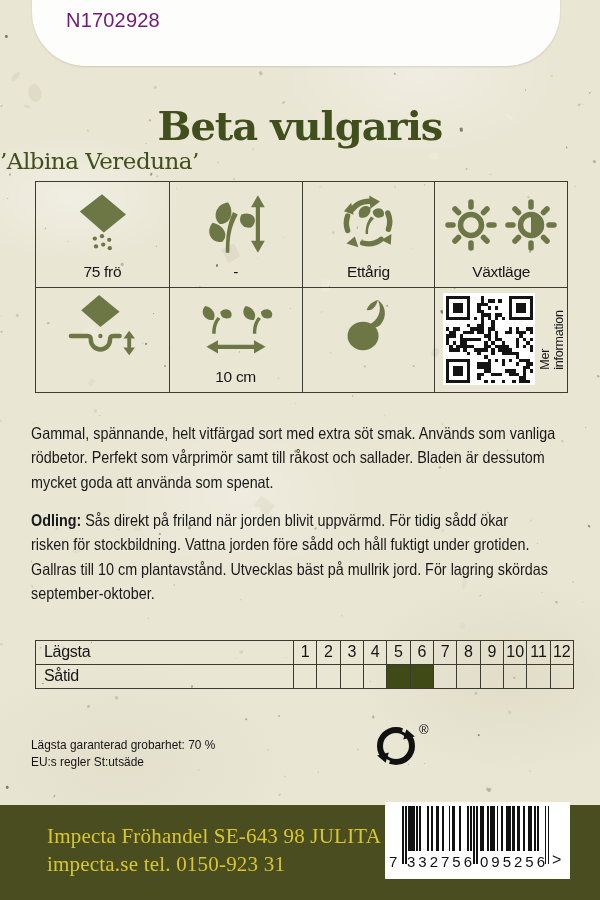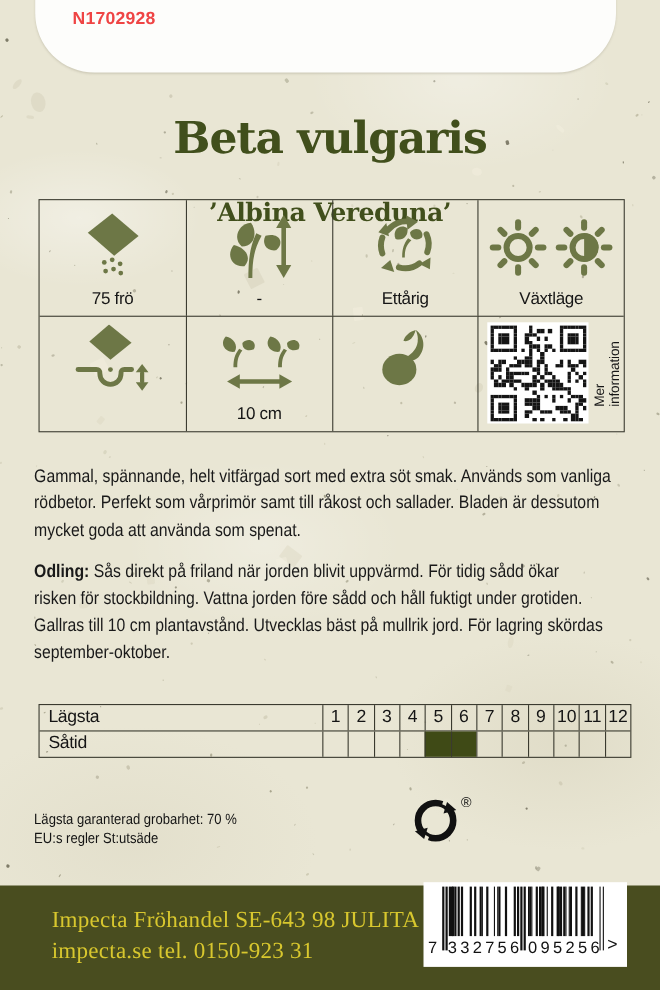--- a/index.html
+++ b/index.html
@@ -13,30 +13,30 @@
       radial-gradient(220px 140px at 85% 75%, rgba(208,203,178,.35), transparent 70%),
       radial-gradient(240px 150px at 20% 85%, rgba(213,208,185,.30), transparent 70%),
       #e9e6d4;
   }
   #speckles{position:absolute;inset:0;z-index:0;pointer-events:none;}
   
   .flap{
     position:absolute;left:32px;top:-8px;width:528px;height:74px;z-index:2;
     background:#fdfdfb;border-radius:0 0 54px 54px;box-shadow:0 1px 2px rgba(90,85,60,.18);
   }
-  .article-no{position:absolute;left:34px;top:17px;font-size:16px;color:#ef4444;letter-spacing:.2px;font-weight:bold;}
+  .article-no{position:absolute;left:34px;top:17px;font-size:20px;color:#701a75;letter-spacing:.2px;}
   
   .title{
     position:absolute;top:105px;left:0;width:100%;text-align:center;z-index:3;
     font-family:"DejaVu Serif",serif;font-weight:bold;font-size:40px;line-height:42px;
     color:#414f1c;letter-spacing:-1px;
   }
   .subtitle{
-    position:absolute;top:148px;left:0;width:100%;text-align:center;z-index:3;
-    font-family:"DejaVu Serif",serif;font-weight:bold;font-size:23px;color:#414f1c;letter-spacing:-.5px;margin-top:32px;
+    position:absolute;top:148px;left:0;width:100%;z-index:3;
+    font-family:"DejaVu Serif",serif;font-weight:normal;font-size:23px;color:#414f1c;letter-spacing:-.5px;
   }
   
   .spec-grid{
     position:absolute;left:35px;top:181px;width:531px;z-index:3;
     display:grid;grid-template-columns:repeat(4,1fr);grid-template-rows:105px 105px;
     border:1px solid #3c3c31;
   }
   .spec-cell{position:relative;border-left:1px solid #3c3c31;border-top:1px solid #3c3c31;}
   .spec-cell:nth-child(-n+4){border-top:none;}
   .spec-cell:nth-child(4n+1){border-left:none;}

